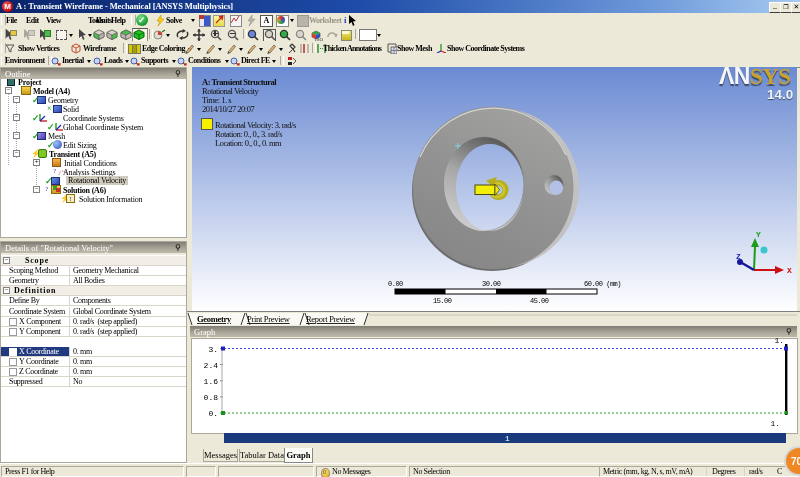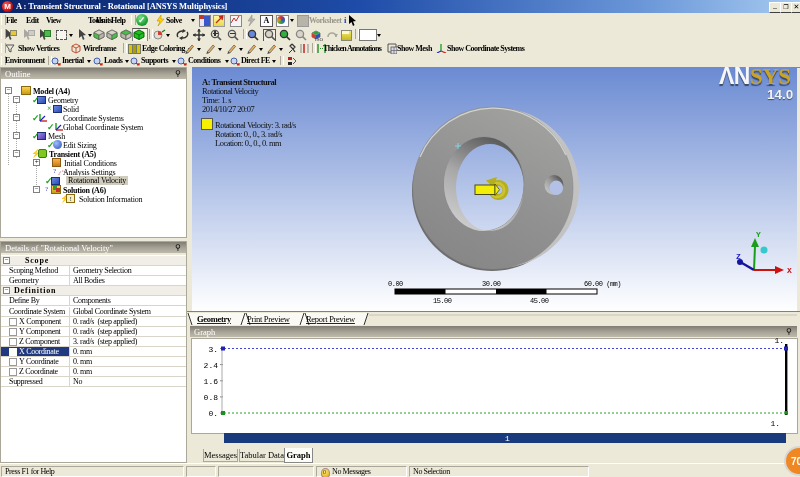--- a/index.html
+++ b/index.html
@@ -22,21 +22,21 @@
 .dlab{position:absolute;left:0;top:0;bottom:0;width:69px;border-right:1px solid #d9d6c9;box-sizing:border-box;padding:0 0 0 8px;white-space:nowrap;overflow:hidden;}
 .dval{position:absolute;left:69px;top:0;bottom:0;right:0;padding:0 0 0 3px;white-space:nowrap;overflow:hidden;}
 .statsec{position:absolute;top:2px;height:11px;border:1px solid #aca899;border-bottom-color:#fff;border-right-color:#fff;padding:0 0 0 3px;box-sizing:border-box;white-space:nowrap;font-size:8px;letter-spacing:-0.4px;}
 </style>
 </head>
 <body>
 <div id="app">
 
 <div class="ab" style="left:0;top:0;width:800px;height:13px;background:linear-gradient(90deg,#0a246a,#1e4ca8 45%,#6a96d8 80%,#a6caf0);"></div>
 <div class="ab" style="left:2px;top:1px;width:11px;height:11px;border-radius:50%;background:radial-gradient(circle at 35% 35%,#ff5a5a,#c00a0a 70%);color:#fff;font-size:8px;font-weight:bold;text-align:center;line-height:11px;font-family:'Liberation Sans',sans-serif;">M</div>
-<div class="ab" style="left:16px;top:1px;color:#fff;font-weight:bold;font-size:8.5px;letter-spacing:-0.1px;white-space:nowrap;">A : Transient Structural - Rotational [ANSYS Multiphysics]</div>
+<div class="ab" style="left:16px;top:1px;color:#fff;font-weight:bold;font-size:8.5px;letter-spacing:-0.1px;white-space:nowrap;">A : Transient Wireframe - Mechanical [ANSYS Multiphysics]</div>
 <div class="ab" style="left:769px;top:2px;width:10px;height:9px;background:#ece9d8;border:1px solid #fff;border-right-color:#404040;border-bottom-color:#404040;font-size:8px;line-height:6px;text-align:center;">_</div>
 <div class="ab" style="left:780px;top:2px;width:10px;height:9px;background:#ece9d8;border:1px solid #fff;border-right-color:#404040;border-bottom-color:#404040;font-size:6px;line-height:8px;text-align:center;">❐</div>
 <div class="ab" style="left:791px;top:2px;width:9px;height:9px;background:#ece9d8;border:1px solid #fff;border-right-color:#404040;border-bottom-color:#404040;font-size:7px;line-height:8px;text-align:center;">✕</div>
 
 <div class="ab" id="menurow" style="left:0;top:13px;width:800px;height:14px;background:#ece9d8;border-bottom:1px solid #d8d4c8;">
   <div class="grip" style="left:1px;top:2px;height:10px;"></div>
   <div class="ab tbtxt" style="left:6px;top:3px;">File</div>
   <div class="ab tbtxt" style="left:26px;top:3px;">Edit</div>
   <div class="ab tbtxt" style="left:46px;top:3px;">View</div>
   <div class="ab tbtxt" style="left:64px;top:3px;margin-left:32px;">Units</div>
@@ -291,20 +291,24 @@
         <path d="M7,2 l3,3 l-3,3" fill="none" stroke="#555" stroke-width="1"></path>
       </svg>
     </div>
 
 <div class="ab" id="outline" style="left:0;top:67px;width:187px;height:171px;background:#fff;border:1px solid #aca899;box-sizing:border-box;">
   <div class="hdr" style="top:0;">Outline<span class="pin">⚲</span></div>
   <div class="ab" id="tree" style="left:0;top:11px;width:185px;height:158px;background:#fff;overflow:hidden;">
         <div style="position:absolute;left:7px;top:11px;width:1px;height:76px;background:repeating-linear-gradient(#aaa 0 1px,transparent 1px 2px);"></div>
         <div style="position:absolute;left:15px;top:22px;width:1px;height:58px;background:repeating-linear-gradient(#aaa 0 1px,transparent 1px 2px);"></div>
         <div style="position:absolute;left:35px;top:85px;width:1px;height:28px;background:repeating-linear-gradient(#aaa 0 1px,transparent 1px 2px);"></div>
+        <div class="trow" style="top: -2px;">
+          <span class="icon" style="left:6px;top:0;width:8px;height:9px;background:#2e6e64;border:1px solid #123;box-sizing:border-box;"></span>
+          <span style="position:absolute;left:17px;top:1px;font-weight:bold;white-space:nowrap;">Project</span>
+        </div>
         <div class="trow" style="top: 7px;">
           <span class="sq" style="left:4px;top:1px;">−</span>
           <span class="icon" style="left:20px;top:0;width:10px;height:9px;background:linear-gradient(#ffd24a,#c89a1a);border:1px solid #8a6a10;box-sizing:border-box;"></span>
           <span style="position:absolute;left:32px;top:1px;font-weight:bold;white-space:nowrap;">Model (A4)</span>
         </div>
         <div class="trow" style="top: 16px;">
           <span class="sq" style="left:12px;top:1px;">−</span>
           <span class="cube" style="left:36px;top:1px;background:linear-gradient(135deg,#6c8ae0,#2b4bb4);"></span>
           <span class="chk" style="left:31px;top:0;">✓</span>
           <span style="position:absolute;left:47px;top:1px;white-space:nowrap;">Geometry</span>
@@ -387,21 +391,21 @@
 
 <div class="ab" id="details" style="left:0;top:241px;width:187px;height:222px;background:#ece9d8;border:1px solid #aca899;box-sizing:border-box;">
   <div class="hdr" style="top:0;">Details of "Rotational Velocity"<span class="pin">⚲</span></div>
   <div class="ab" id="dtable" style="left:0;top:13px;width:185px;height:207px;background:#fff;">
         <div class="drow" style="top: 1px; background: rgb(240, 238, 230);">
           <span class="sq" style="left:2px;top:1px;">−</span>
           <span style="position:absolute;left:13px;top:0;font-weight:bold;letter-spacing:0.8px;margin-left:11px;">Scope</span>
         </div>
         <div class="drow" style="top: 11.1px;">
           <div class="dlab">Scoping Method</div>
-          <div class="dval">Geometry Selection</div>
+          <div class="dval">Geometry Mechanical</div>
         </div>
         <div class="drow" style="top: 21.2px;">
           <div class="dlab">Geometry</div>
           <div class="dval">All Bodies</div>
         </div>
         <div class="drow" style="top: 31.3px; background: rgb(240, 238, 230);">
           <span class="sq" style="left:2px;top:1px;">−</span>
           <span style="position:absolute;left:13px;top:0;font-weight:bold;letter-spacing:0.8px;">Definition</span>
         </div>
         <div class="drow" style="top: 41.4px;">
@@ -412,24 +416,20 @@
           <div class="dlab">Coordinate System</div>
           <div class="dval">Global Coordinate System</div>
         </div>
         <div class="drow" style="top: 61.6px;">
           <div class="dlab" style="padding-left:18px;"><span style="position:absolute;left:8px;top:1px;width:8px;height:8px;border:1px solid #999;background:#fff;box-sizing:border-box;"></span>X Component</div>
           <div class="dval">0. rad/s&nbsp; (step applied)</div>
         </div>
         <div class="drow" style="top: 71.7px;">
           <div class="dlab" style="padding-left:18px;"><span style="position:absolute;left:8px;top:1px;width:8px;height:8px;border:1px solid #999;background:#fff;box-sizing:border-box;"></span>Y Component</div>
           <div class="dval">0. rad/s&nbsp; (step applied)</div>
-        </div>
-        <div class="drow" style="top: 81.8px;">
-          <div class="dlab" style="padding-left:18px;"><span style="position:absolute;left:8px;top:1px;width:8px;height:8px;border:1px solid #999;background:#fff;box-sizing:border-box;"></span>Z Component</div>
-          <div class="dval">3. rad/s&nbsp; (step applied)</div>
         </div>
         <div class="drow" style="top: 91.9px;">
           <div class="dlab" style="padding-left:18px;background:#21397e;color:#fff;"><span style="position:absolute;left:8px;top:1px;width:8px;height:8px;border:1px solid #fff;background:#fff;box-sizing:border-box;"></span>X Coordinate</div>
           <div class="dval">0. mm</div>
         </div>
         <div class="drow" style="top: 102px;">
           <div class="dlab" style="padding-left:18px;"><span style="position:absolute;left:8px;top:1px;width:8px;height:8px;border:1px solid #999;background:#fff;box-sizing:border-box;"></span>Y Coordinate</div>
           <div class="dval">0. mm</div>
         </div>
         <div class="drow" style="top: 112.1px;">
@@ -582,18 +582,26 @@
 
 <div class="ab" id="status" style="left:0;top:463px;width:800px;height:14px;background:#ece9d8;border-top:1px solid #fff;">
   <div class="statsec" style="left:1px;width:183px;">Press F1 for Help</div>
   <div class="statsec" style="left:186px;width:30px;"></div>
   <div class="statsec" style="left:218px;width:96px;"></div>
   <div class="statsec" style="left:316px;width:91px;">
         <span style="position:absolute;left:4px;top:1px;width:7px;height:8px;background:radial-gradient(circle at 40% 35%,#ffe870,#d8a818);border-radius:50% 50% 40% 40%;border:0.5px solid #a88;"></span>
         <span style="position:absolute;left:6px;top:2px;font-size:6px;color:#333;">0</span>
         <span style="position:absolute;left:15px;">No Messages</span>
       </div>
-  <div class="statsec" style="left:409px;width:180px;">No Selection</div>
+  <div class="statsec" style="left:409px;width:203px;">No Selection</div>
+  <div class="statsec" style="left:599px;width:200px;">
+        <span style="position:absolute;left:3px;">Metric (mm, kg, N, s, mV, mA)</span>
+        <span style="position:absolute;left:112px;">Degrees</span>
+        <span style="position:absolute;left:149px;">rad/s</span>
+        <span style="position:absolute;left:177px;">C</span>
+        <span style="position:absolute;left:106px;top:0;bottom:0;border-left:1px solid #d8d4c6;"></span>
+        <span style="position:absolute;left:144px;top:0;bottom:0;border-left:1px solid #d8d4c6;"></span>
+      </div>
 </div>
 
 <div class="ab" style="left:784px;top:446px;width:30px;height:30px;border-radius:50%;background:#ef8722;border:2px solid #d6d6d6;box-sizing:border-box;color:#fff;font-weight:bold;font-size:10px;font-family:'Liberation Sans',sans-serif;text-align:left;padding:8px 0 0 5px;z-index:50;">70</div>
 
 </div>
 
 </body></html>

